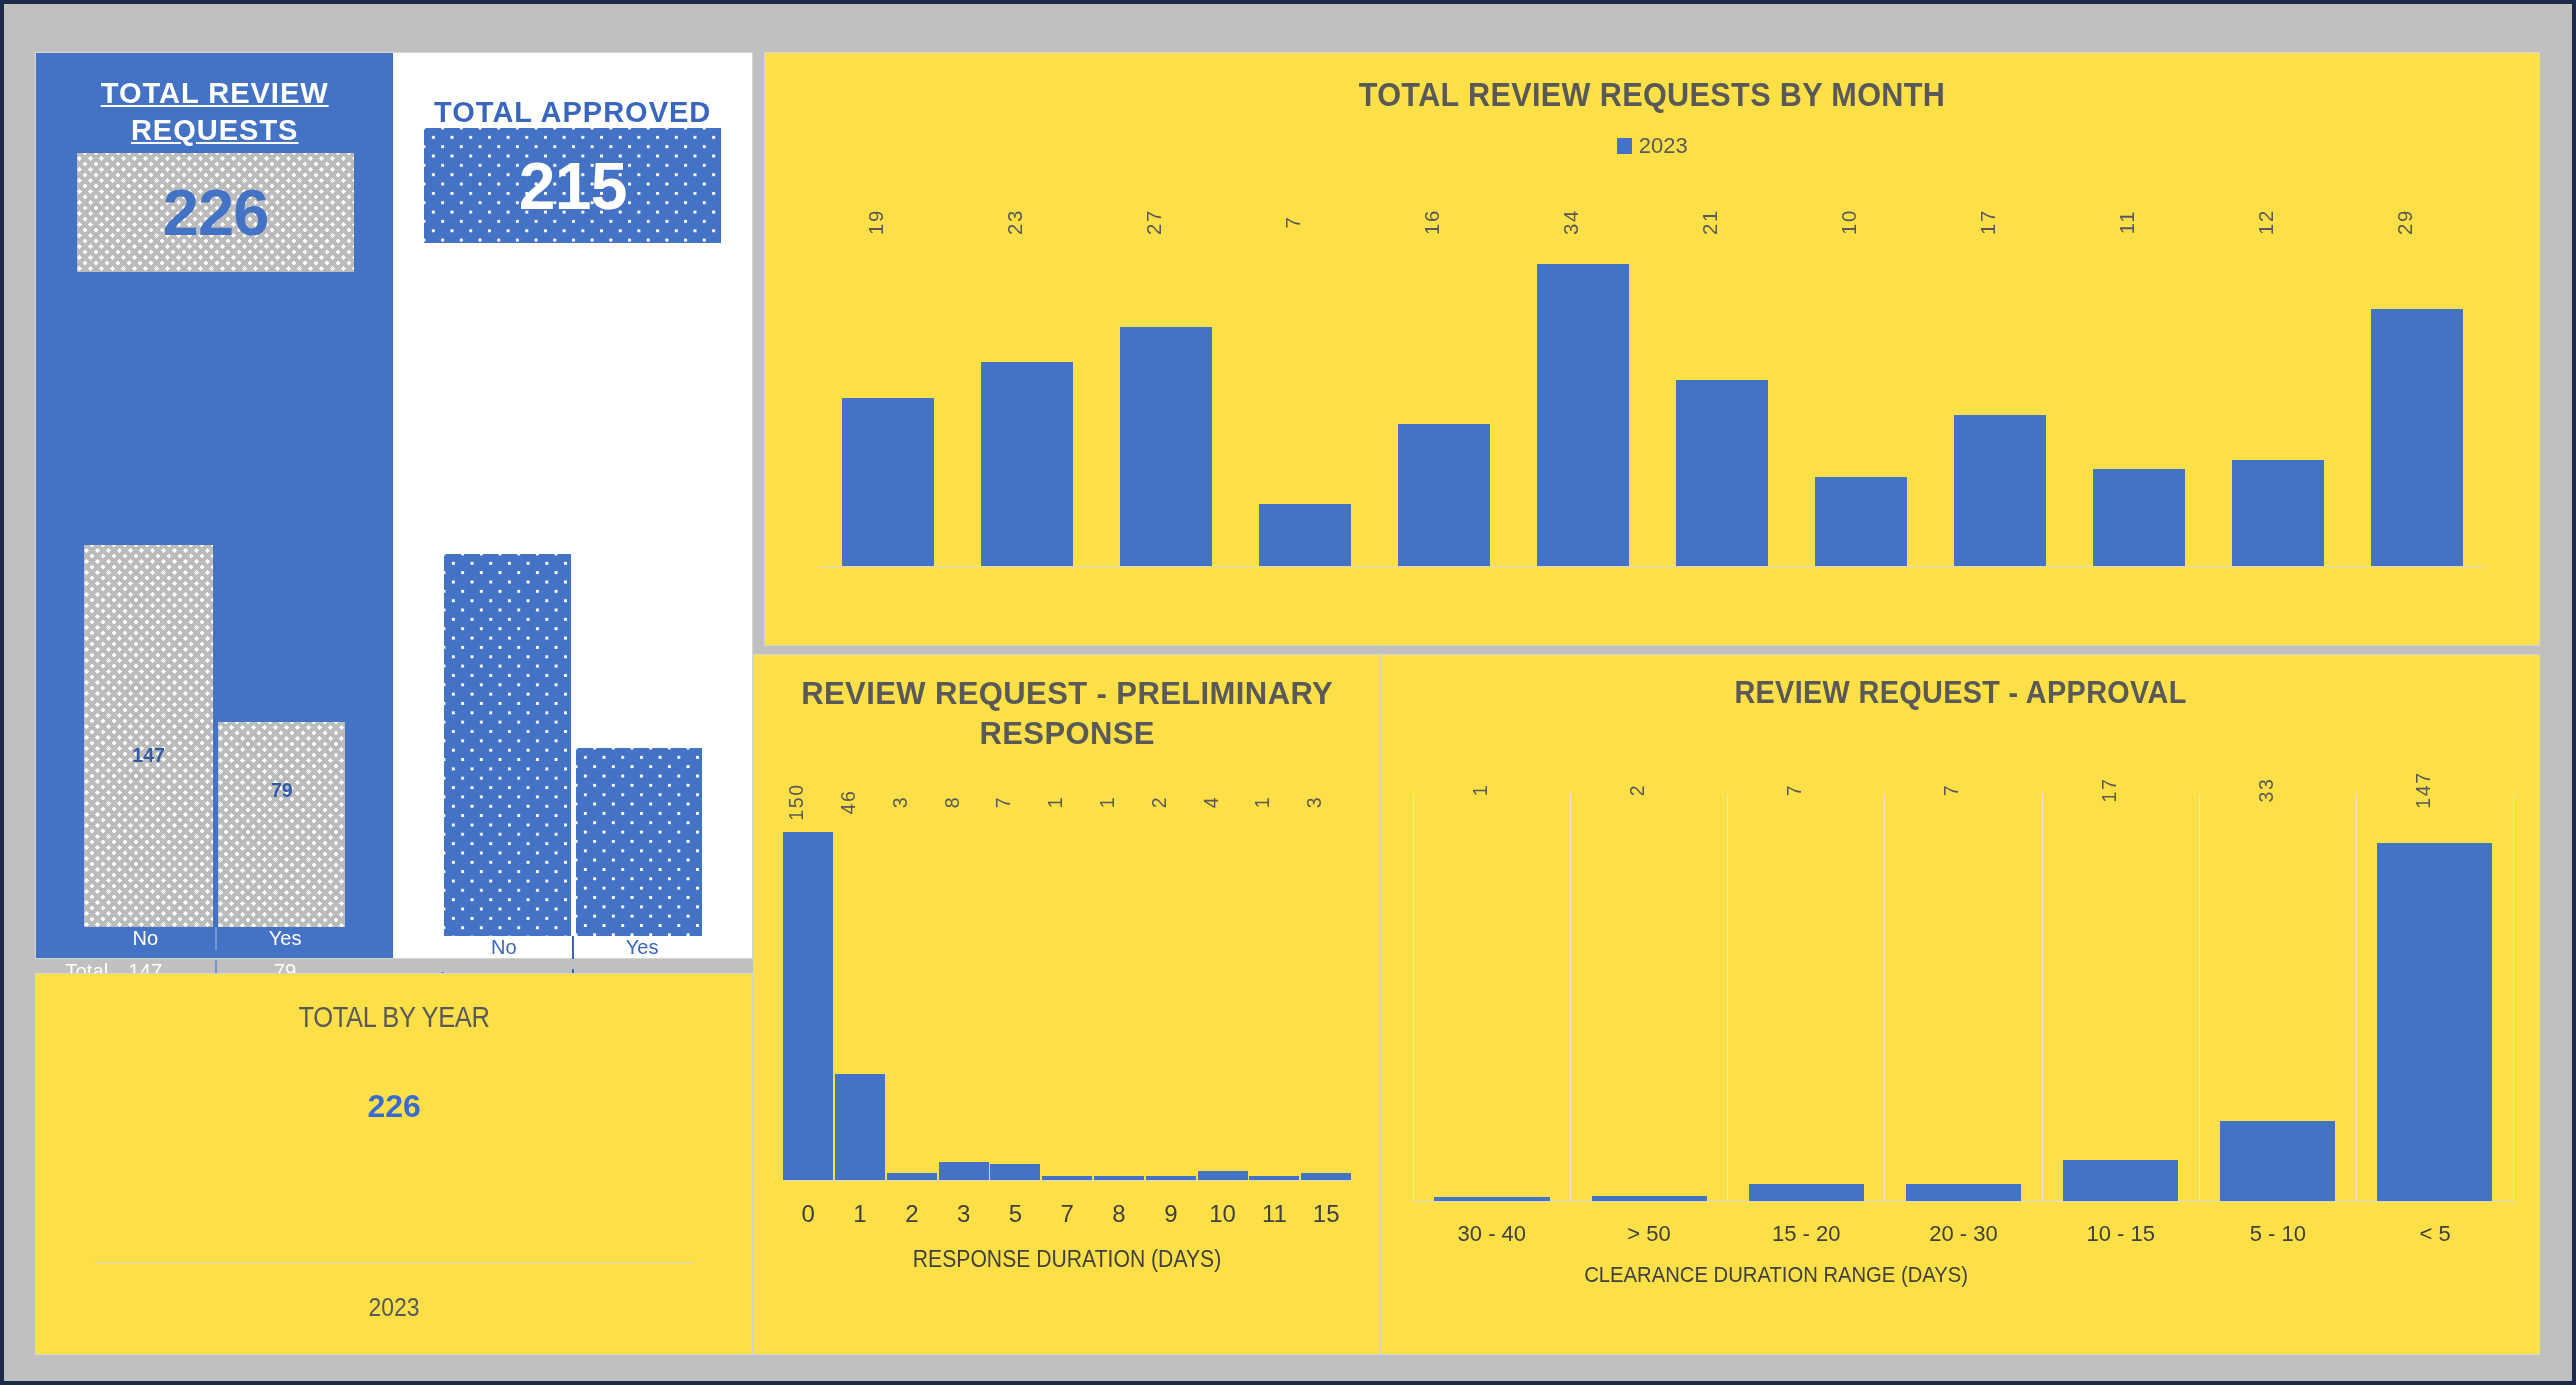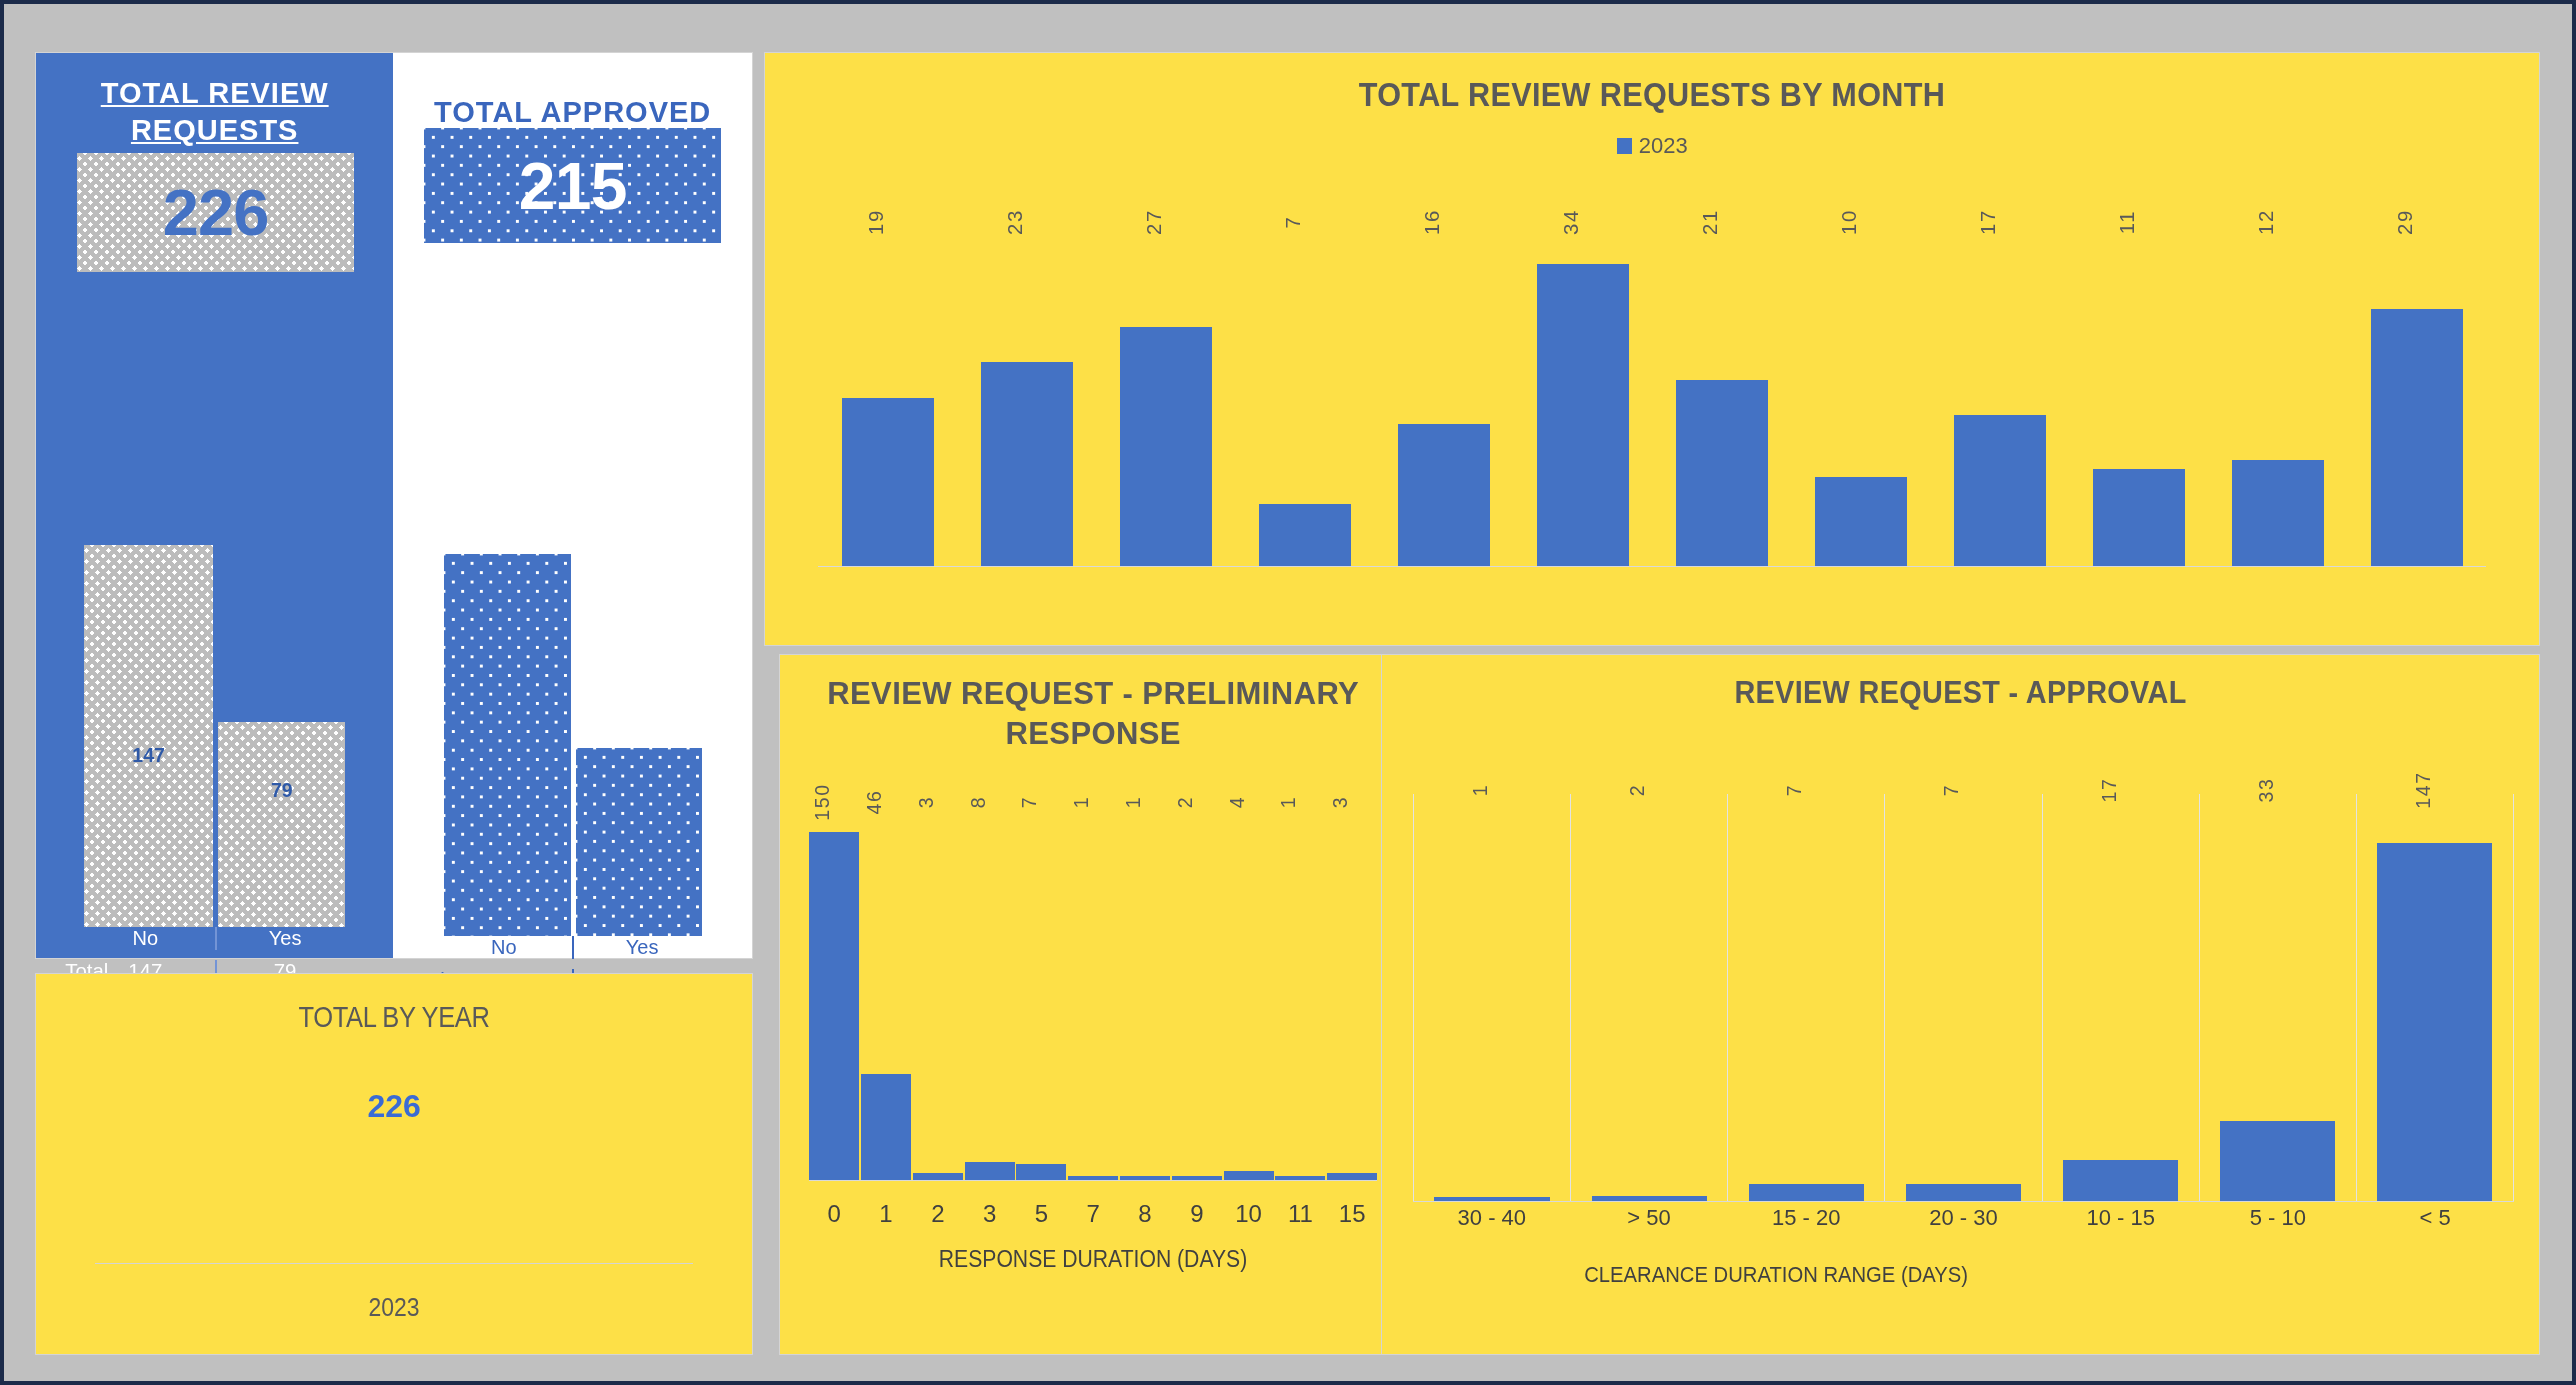--- a/index.html
+++ b/index.html
@@ -177,21 +177,21 @@
   #year-label {
     position: absolute;
     left: 0; right: 0; bottom: 32px;
     text-align: center;
     font-size: 25.5px; color: #595959;
     transform: scaleX(0.9);
   }
 
   
   #chart-month { left: 760px; top: 48px;  width: 1776px; height: 594px; }
-  #chart-prelim{ left: 749px; top: 650px; width: 628px;  height: 701px; margin-left: 26px; }
+  #chart-prelim{ left: 749px; top: 650px; width: 628px;  height: 701px; }
   #chart-appr  { left: 1377px;top: 650px; width: 1159px; height: 701px; }
 
   .chart-title {
     text-align: center;
     font-weight: bold;
     color: #595959;
     font-family: "Liberation Sans Narrow", "Liberation Sans", sans-serif;
     transform: scaleX(0.9);
   }
   #chart-month .chart-title { font-size: 34px; margin-top: 22px; letter-spacing: 0.4px; }
@@ -288,21 +288,21 @@
   .acol:last-child { border-right: 1.7px solid #e3e3e3; }
   .abar { width: 74%; background: #4472C4; }
   .aval {
     position: absolute; left: 50%; bottom: 100%;
     transform: translateX(-50%) rotate(-90deg);
     transform-origin: bottom center;
     font-size: 19.5px; color: #595959; white-space: nowrap;
     margin-bottom: 4.2px; letter-spacing: 1.7px;
   }
   #appr-axis {
-    position: absolute; left: 0; right: 0; bottom: 64px;
+    position: absolute; left: 0; right: 0; bottom: 48px;
     display: flex; justify-content: space-between;
   }
   #appr-axis .tick {
     flex: 1; text-align: center; font-size: 22px; color: #404040;
     font-family: "Liberation Sans Narrow","Liberation Sans",sans-serif;
   }
   #appr-xlabel {
     position: absolute; left: 0; bottom: 6.8px; width: 66%;
     text-align: center; font-size: 22px; color: #404040;
     font-family: "Liberation Sans Narrow","Liberation Sans",sans-serif;

